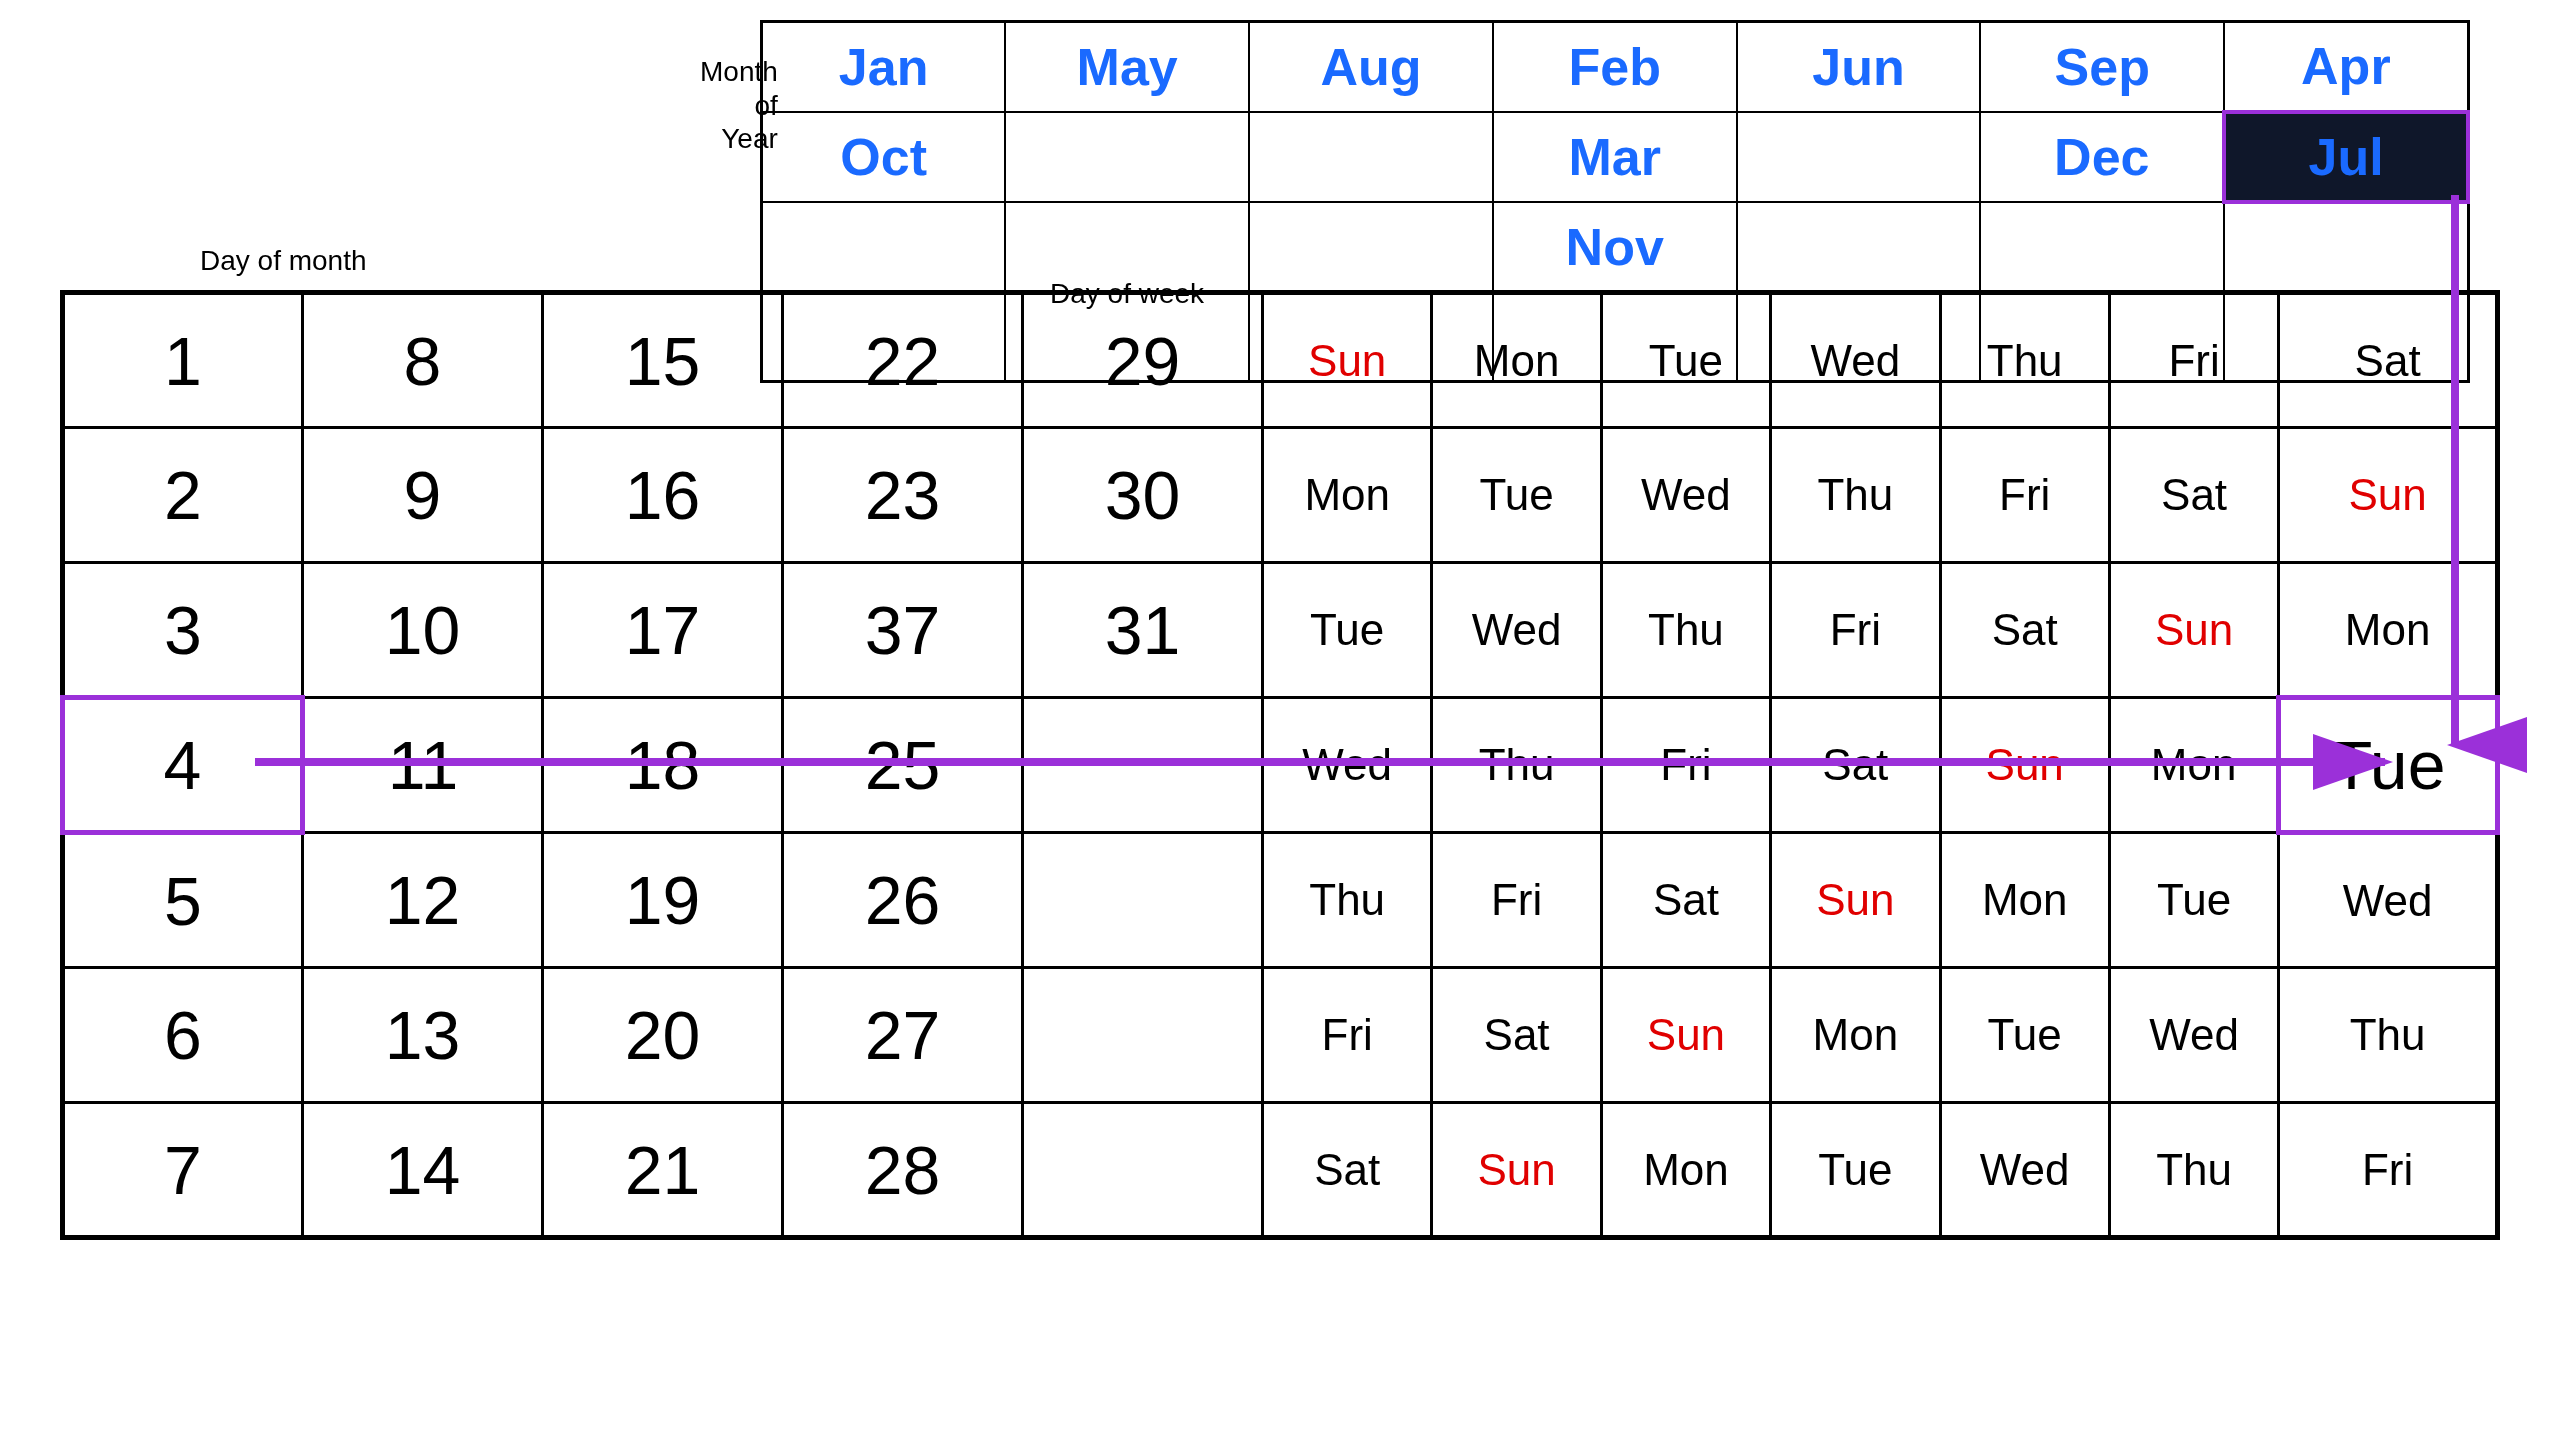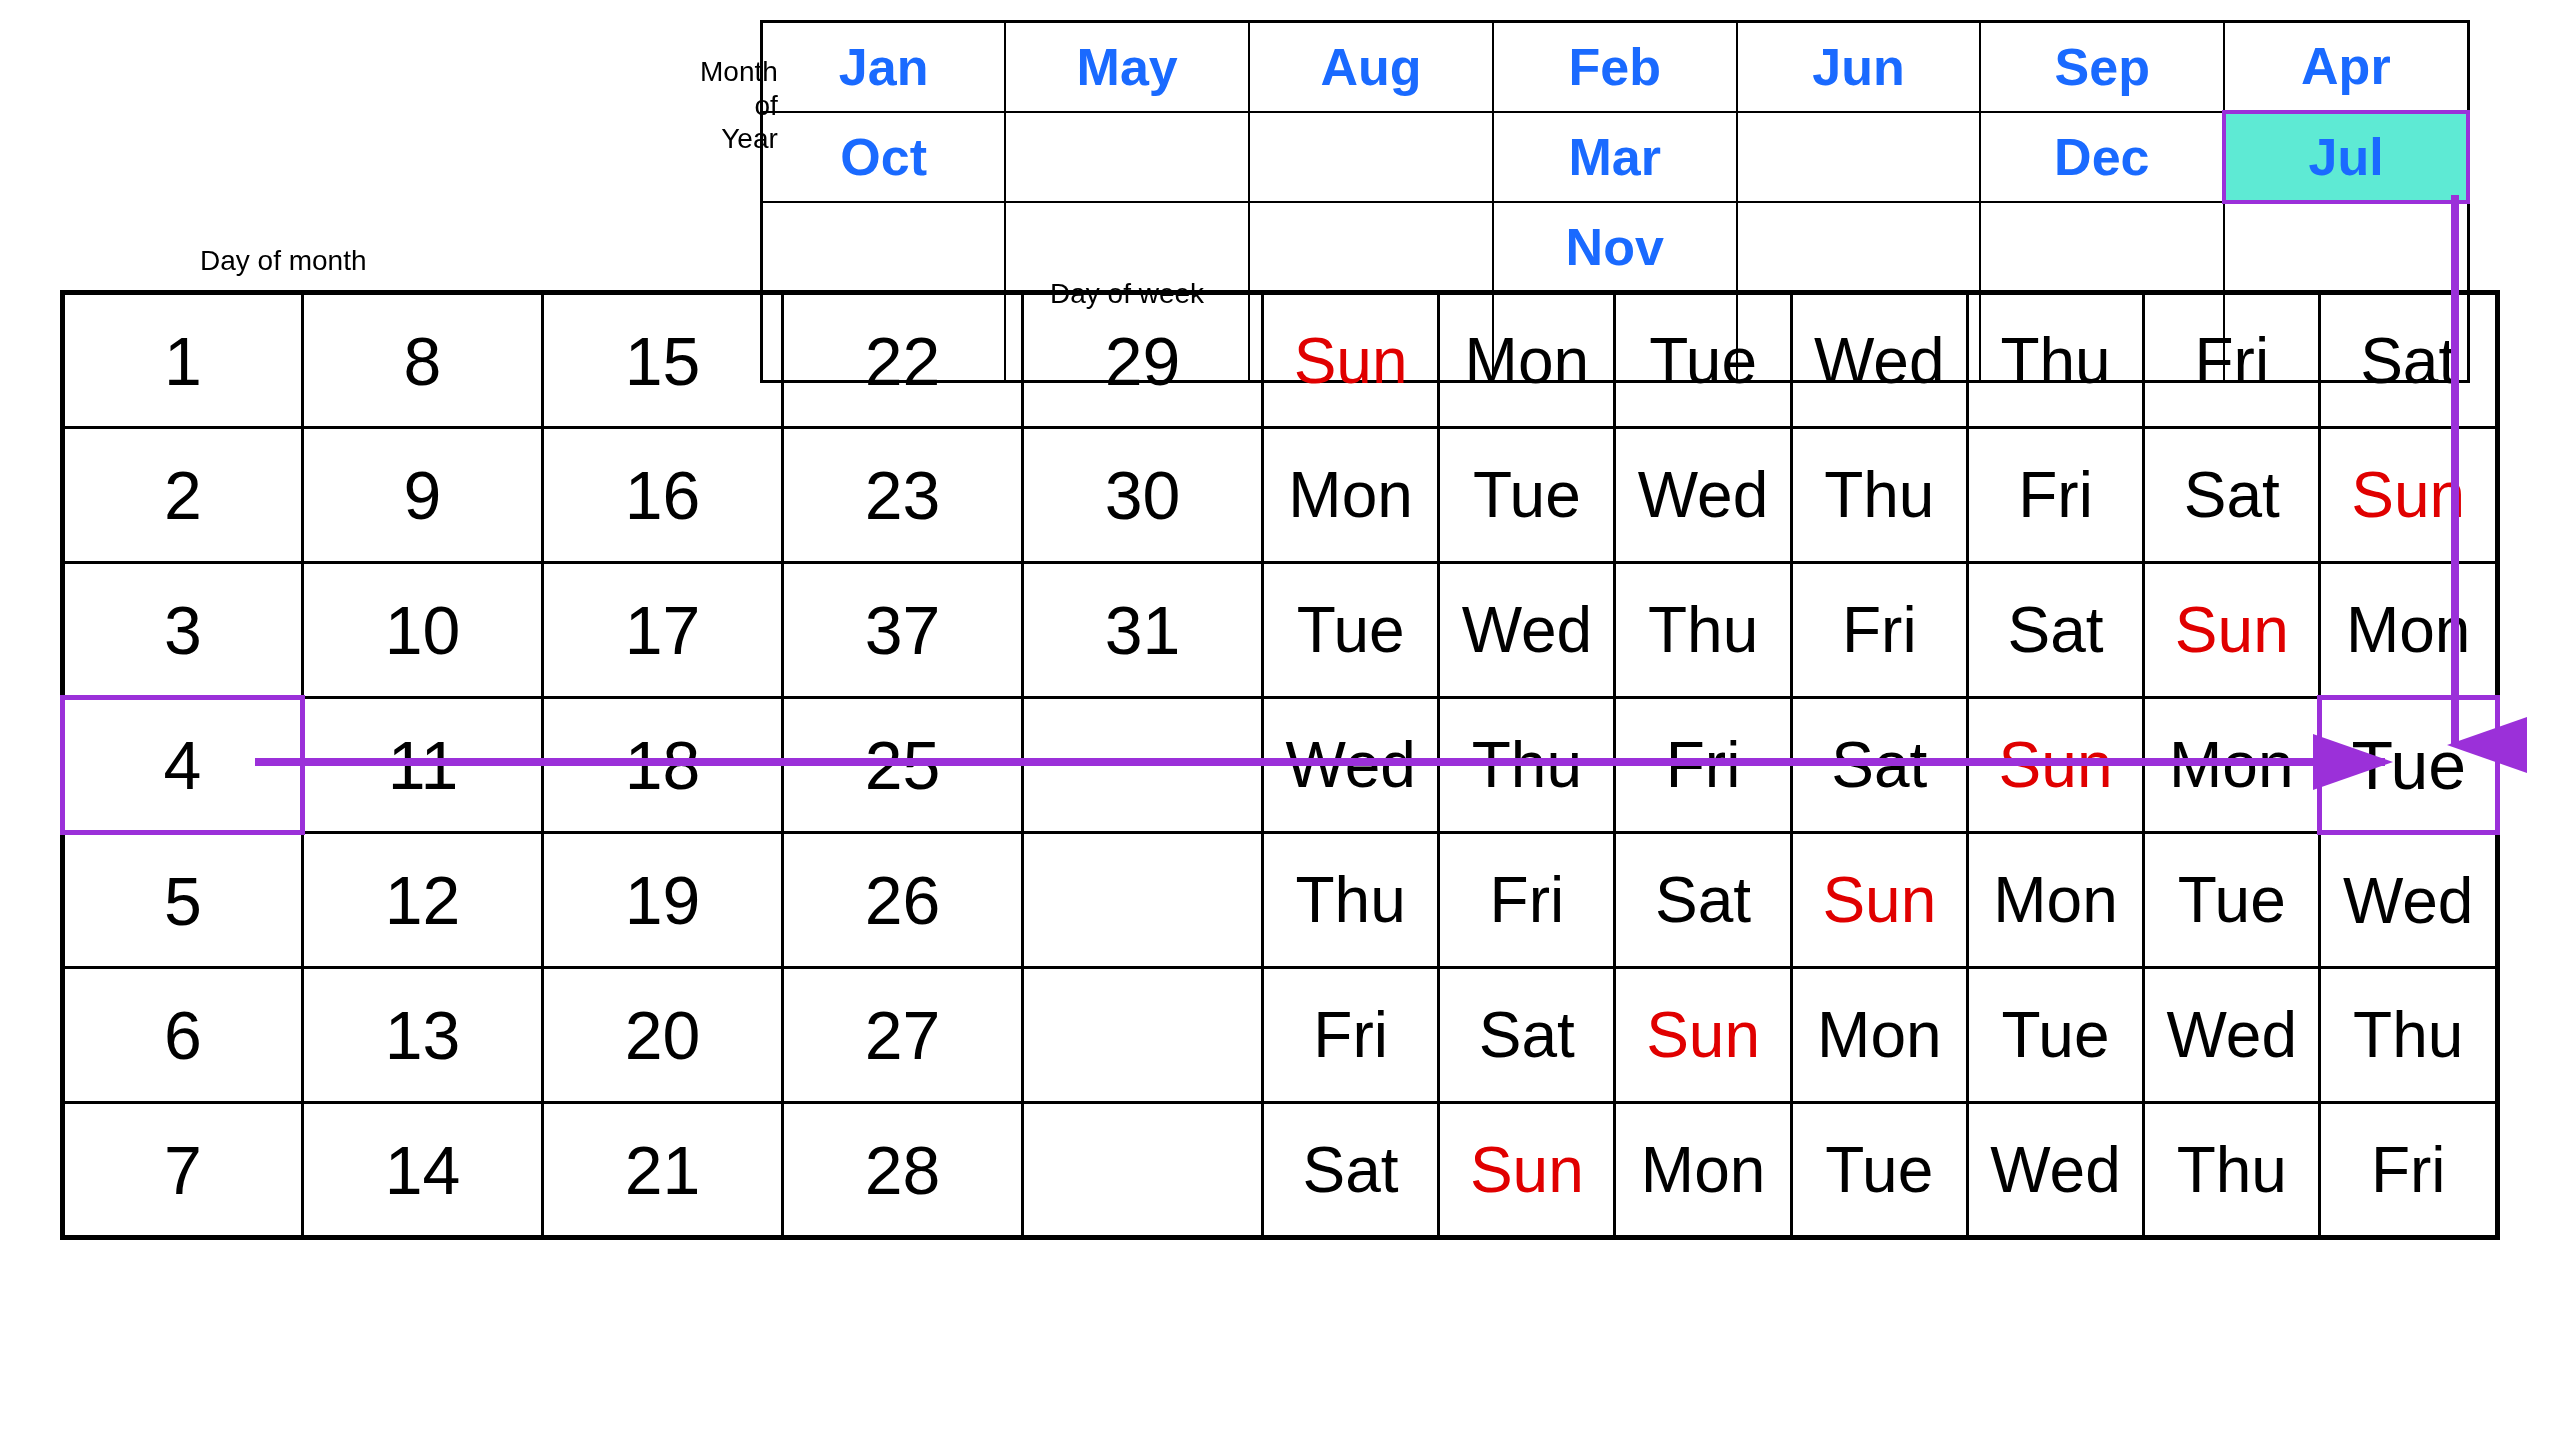--- a/index.html
+++ b/index.html
@@ -65,21 +65,21 @@
       height: 90px;
       text-align: center;
       vertical-align: middle;
       font-size: 52px;
       font-weight: bold;
       color: #1a6aff;
     }
     .month-table td.highlighted {
       color: #1a6aff;
       border: 4px solid #9b30d9;
-      background: #5eead4;
+      background: #0f172a;
     }
     .month-table td.empty {
       color: transparent;
     }
 
     
     .day-of-month-label {
       position: absolute;
       top: 245px;
       left: 200px;
@@ -115,21 +115,21 @@
       font-size: 62px;
       height: 135px;
     }
     
     .main-table td.day-num {
       width: 240px;
       font-size: 68px;
     }
     
     .main-table td.dow {
-      font-size: 64px;
+      font-size: 44px;
     }
     
     .main-table td.sun-red {
       color: #e00000;
     }
     
     .main-table td.black {
       color: black;
     }
     

